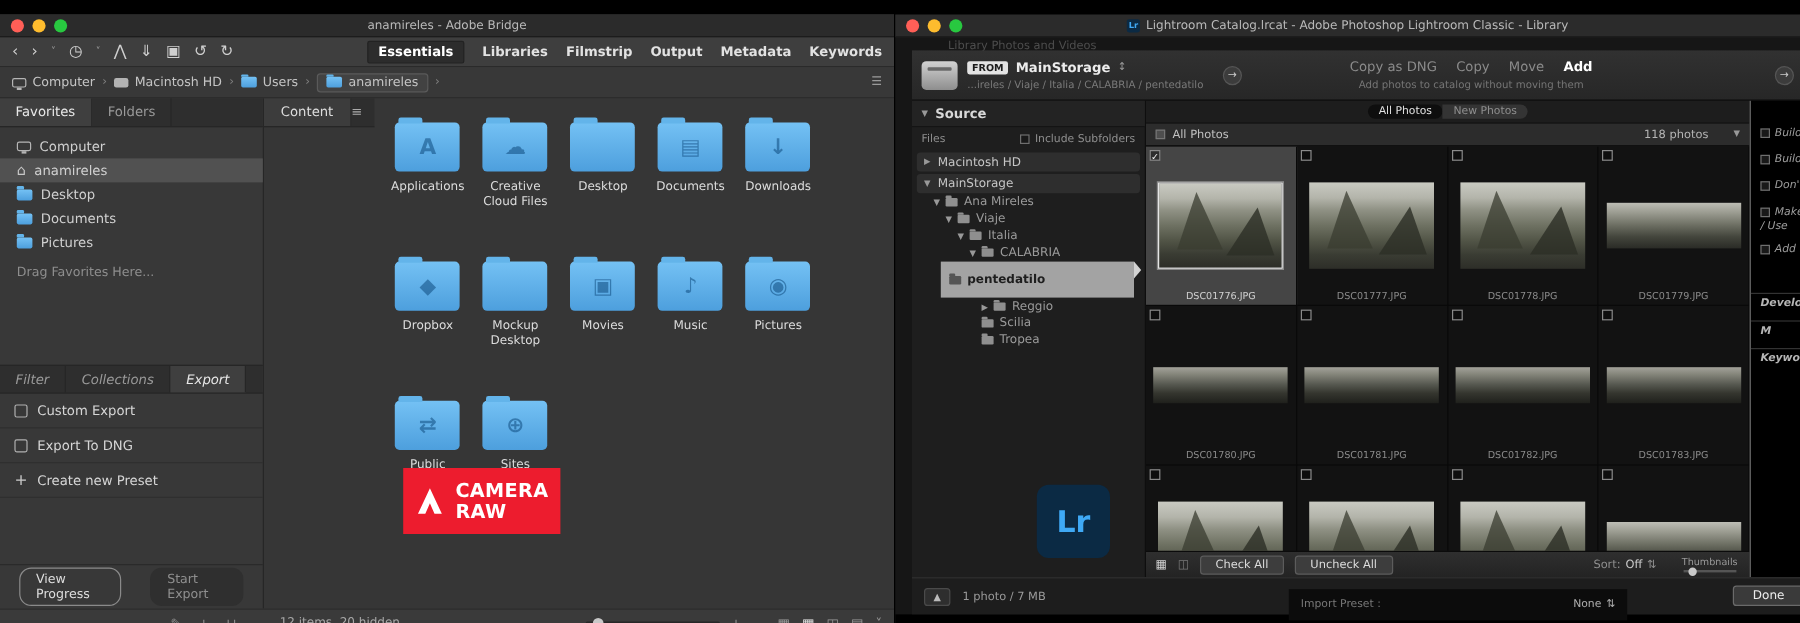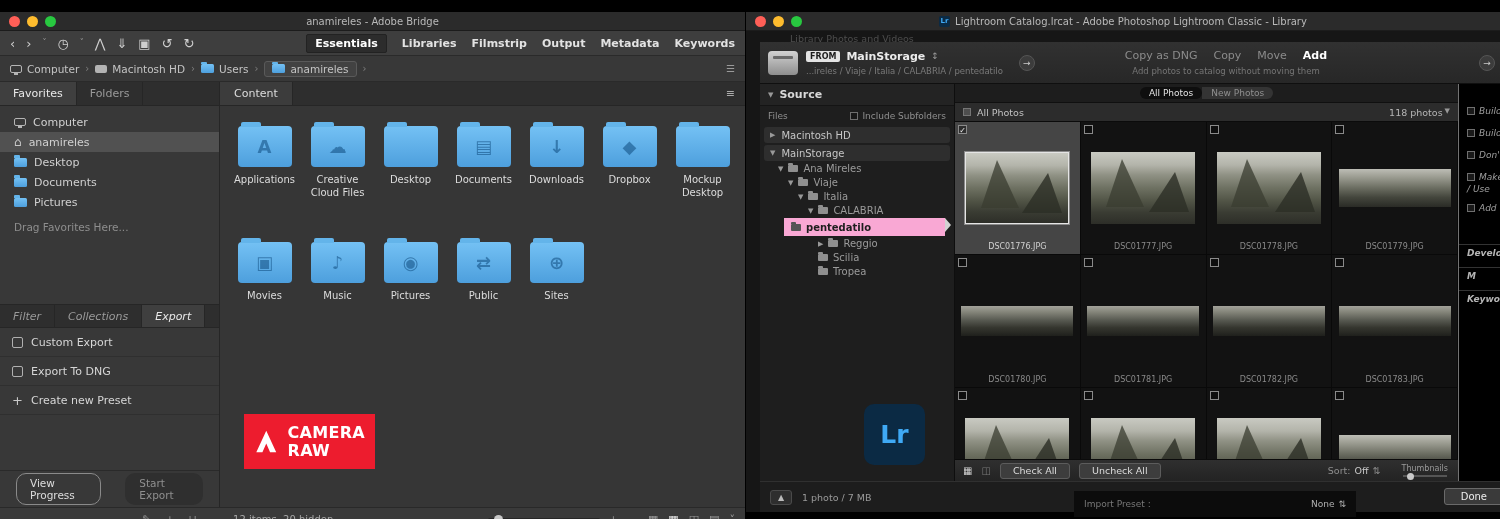--- a/index.html
+++ b/index.html
@@ -56,21 +56,21 @@
   .exp-row { height:29px; display:flex; align-items:center; gap:8px; padding-left:12px;
              font-size:11px; color:#d6d6d6; border-bottom:1px solid #2f2f2f; }
   .exp-ic { width:11px; height:11px; border:1px solid #b0b0b0; border-radius:2px; flex:none; }
   .plus-ic { color:#c9c9c9; font-size:13px; line-height:1; width:11px; text-align:center; }
   .exp-hint { text-align:center; color:#969696; font-size:10.5px; margin-top:26px; line-height:1.5; }
   .side-footer { margin-top:auto; border-top:1px solid #2a2a2a; height:37px; display:flex;
                  align-items:center; gap:24px; padding:0 16px; flex:none;}
   .btn-pill { border:1px solid #8a8a8a; border-radius:10px; padding:3px 13px; font-size:10.5px; color:#ddd; }
   .btn-pill.dim { border-color:transparent; background:#2f2f2f; color:#8f8f8f; }
 
-  .br-content { flex:1; display:flex; flex-direction:column; background:#363636; position:relative; min-width:0;}
+  .br-content { flex:1; display:flex; flex-direction:row; background:#363636; position:relative; min-width:0;}
   .content-strip { height:24px; background:#2e2e2e; border-bottom:1px solid #262626; display:flex; align-items:center; flex:none;}
   .content-tab { background:#3c3c3c; color:#ddd; font-size:11px; padding:0 14px; height:100%;
                  display:flex; align-items:center; border-right:1px solid #262626; }
   .hamburger { margin-left:auto; padding-right:10px; color:#aaa; font-size:11px; }
   .folder-grid { flex:1; display:flex; flex-wrap:wrap; align-content:flex-start; padding:14px 0 0 8px; position:relative; }
   .fcell { width:73px; min-height:108px; display:flex; flex-direction:column; align-items:center; margin-bottom:8px; }
   .ficon { width:54px; height:41px; background:linear-gradient(#74c1f4,#4d9fdd); border-radius:4px;
            position:relative; margin-top:6px; display:flex; align-items:center; justify-content:center; flex:none;}
   .ficon::before { content:''; position:absolute; top:-4px; left:3px; width:20px; height:5px;
                    background:#63b4ea; border-radius:2px 2px 0 0; }
@@ -125,38 +125,38 @@
   .files-row { display:flex; align-items:center; padding:5px 8px 4px; color:#8f8f8f; font-size:9px; gap:4px;}
   .cb { width:8px; height:8px; border:1px solid #6f6f6f; background:#191919; flex:none; }
   .files-row .cb { margin-left:auto; }
   .vol-row { margin:2px 4px 0; background:#2e2e2e; border-radius:3px; padding:2.5px 6px;
              color:#c6c6c6; display:flex; align-items:center; gap:6px; font-size:10px; }
   .tree-row { display:flex; align-items:center; gap:5px; color:#9b9b9b; font-size:10px; height:13px; margin-top:1px;}
   .i1{padding-left:18px}.i2{padding-left:28px}.i3{padding-left:38px}.i4{padding-left:48px}.i5{padding-left:58px}
   .mini-folder { width:10px; height:7px; background:#8f8f8f; border-radius:1px; position:relative; flex:none; }
   .mini-folder::before { content:''; position:absolute; top:-2px; left:0; width:4.5px; height:2px;
                          background:#8f8f8f; border-radius:1px 1px 0 0; }
-  .tree-row.selected { background:#f9a8d4; color:#1e1e1e; margin-left:24px; margin-right:9px;
-                       height:18px; padding-left:7px; position:relative; font-weight:bold;}
+  .tree-row.selected { background:#a3a3a3; color:#1e1e1e; margin-left:24px; margin-right:9px;
+                       height:30px; padding-left:7px; position:relative; font-weight:bold;}
   .tree-row.selected::after { content:''; position:absolute; right:-6px; top:0;
                               border-top:7px solid transparent; border-bottom:7px solid transparent;
                               border-left:6px solid #d2d2d2; }
   .tree-row.selected .mini-folder, .tree-row.selected .mini-folder::before { background:#555; }
 
   .grid-col { flex:1; display:flex; flex-direction:column; background:#151515; min-width:0; }
   .seg-strip { height:18px; display:flex; align-items:center; justify-content:center; background:#1d1d1d; flex:none;}
   .seg { display:flex; font-size:9px; }
   .seg-item { padding:1px 9px; color:#8f8f8f; background:#343434; }
   .seg-item.first { border-radius:8px 0 0 8px; }
   .seg-item.last { border-radius:0 8px 8px 0; }
   .seg-item.active { background:#0e0e0e; color:#e2e2e2; border-radius:8px; }
   .grid-header { height:20px; background:#2c2c2c; border-top:1px solid #101010; border-bottom:1px solid #0b0b0b;
                  display:flex; align-items:center; padding:0 8px; font-size:9.5px; color:#c2c2c2; gap:6px; flex:none;}
   .gh-ic { width:8px; height:8px; background:#4e4e4e; border:1px solid #757575; flex:none;}
-  .gh-count { margin-left:auto; color:#b5b5b5; display:flex; gap:2px; }
+  .gh-count { margin-left:auto; color:#b5b5b5; display:flex; gap:21px; }
   .thumbs { flex:1; overflow:hidden; display:grid; grid-template-columns:repeat(4,1fr); grid-auto-rows:133px; background:#121212; }
   .cell { border-right:1px solid #090909; border-bottom:1px solid #090909; position:relative;
           display:flex; align-items:center; justify-content:center; }
   .cell.selected { background:#454545; }
   .cb2 { position:absolute; top:3px; left:3px; width:9px; height:9px; border:1px solid #8a8a8a;
          background:rgba(10,10,10,.4); color:#eee; font-size:8px; line-height:9px; text-align:center; }
   .ph { position:relative; overflow:hidden; flex:none;}
   .ph-rock { width:104px; height:72px;
     background:linear-gradient(#c9cac2 0%,#b3b4aa 18%,#8f9184 32%,#6e7162 50%,#515446 68%,#3a3c33 84%,#2d2e28 100%); }
   .ph-rock::before { content:''; position:absolute; left:14%; top:10%;

